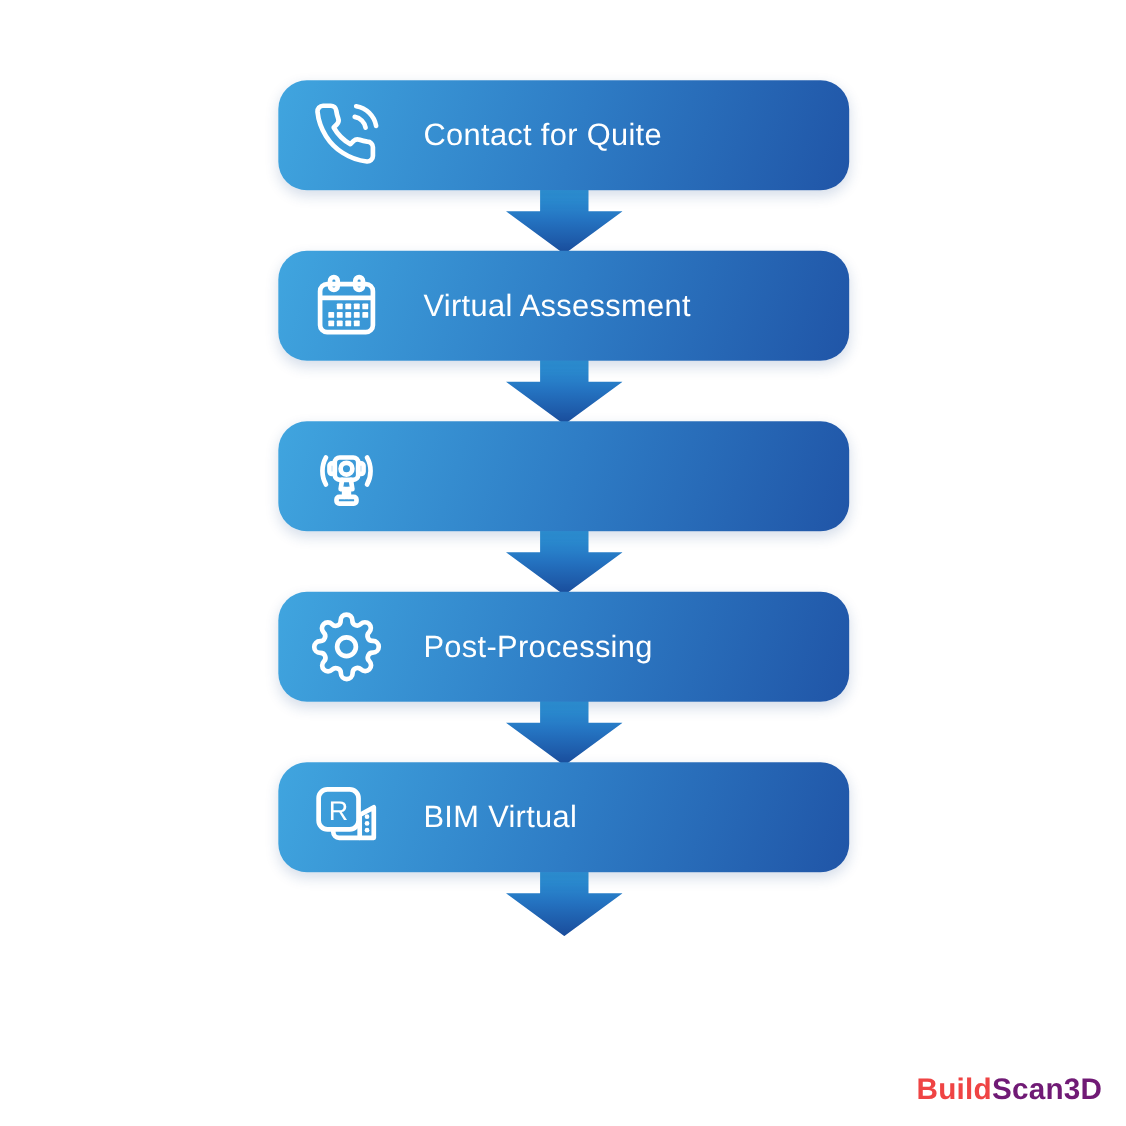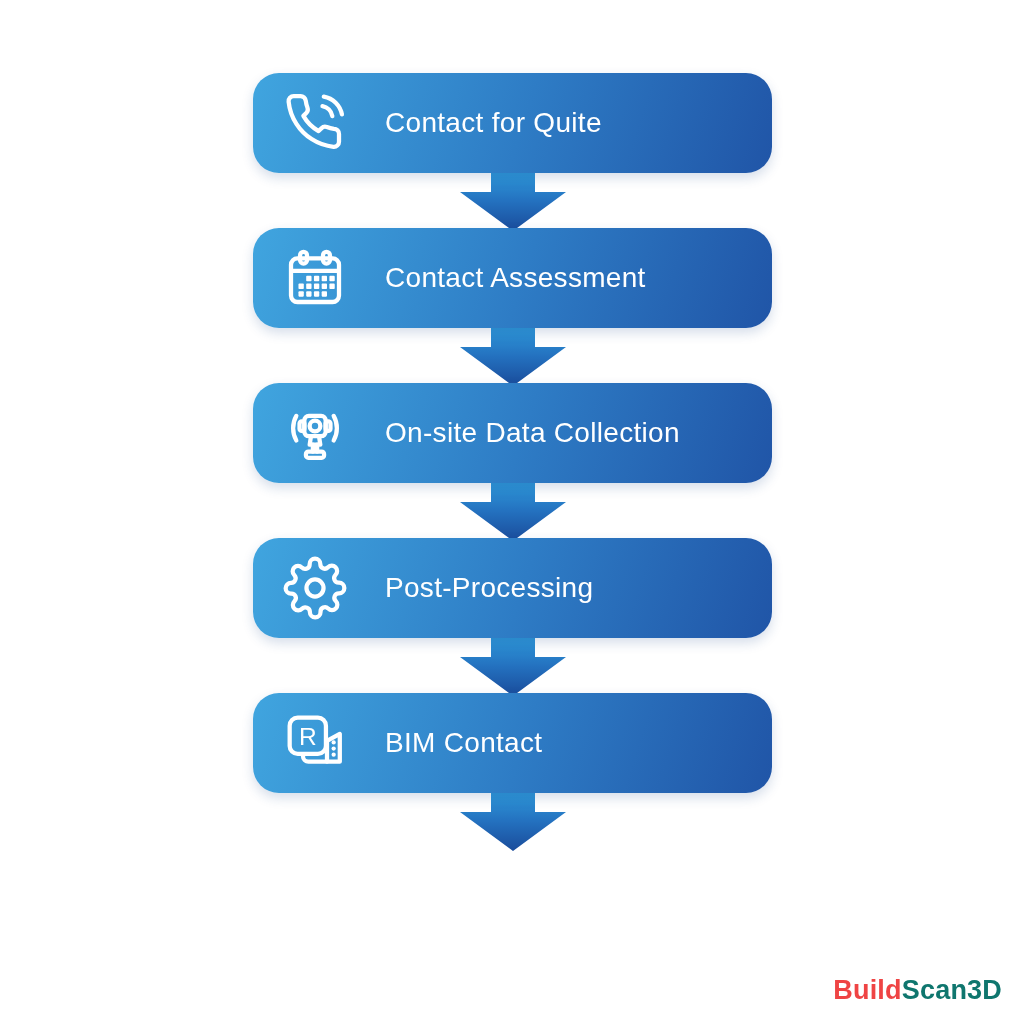--- a/index.html
+++ b/index.html
@@ -65,21 +65,21 @@
 
   .brand {
     position: absolute;
     right: 22px;
     bottom: 18px;
     font-size: 27px;
     font-weight: 700;
     letter-spacing: 0.2px;
   }
   .brand-dark { color: #ef4444; }
-  .brand-blue { color: #0f766e; }
+  .brand-blue { color: #701a75; }
 </style>
 </head>
 <body>
 
 <div class="canvas">
 
   <div class="flow">
 
     <div class="step">
       <span class="step-icon">
@@ -122,21 +122,21 @@
               <rect x="11.6" y="14.1" width="2" height="2" rx="0.3"></rect>
               <rect x="14.5" y="14.1" width="2" height="2" rx="0.3"></rect>
               <rect x="17.4" y="14.1" width="2" height="2" rx="0.3"></rect>
             <rect x="5.8" y="17" width="2" height="2" rx="0.3"></rect>
               <rect x="8.7" y="17" width="2" height="2" rx="0.3"></rect>
               <rect x="11.6" y="17" width="2" height="2" rx="0.3"></rect>
               <rect x="14.5" y="17" width="2" height="2" rx="0.3"></rect>
           </g>
         </svg>
       </span>
-      <span class="step-label">Contact Assessment</span>
+      <span class="step-label">Virtual Assessment</span>
     </div>
 
     <div class="gap">
       <svg viewBox="0 0 106 61">
         <polygon points="31,0 75,0 75,22 106,22 53,61 0,22 31,22" fill="url(#ag1)"></polygon>
       </svg>
     </div>
 
     <div class="step">
       <span class="step-icon">
@@ -145,21 +145,20 @@
           <path d="M19 5.6 C20.6 8.4 20.6 12 19 14.8"></path>
           <rect x="8" y="5.6" width="8" height="7.6" rx="1.7"></rect>
           <rect x="6.2" y="7.6" width="1.8" height="3.6" rx="0.8"></rect>
           <rect x="16" y="7.6" width="1.8" height="3.6" rx="0.8"></rect>
           <circle cx="12" cy="9.4" r="2"></circle>
           <path d="M10.5 13.2 L10 16.4 H14 L13.5 13.2"></path>
           <path d="M11.2 16.4 V19 M12.8 16.4 V19"></path>
           <rect x="8.6" y="19" width="6.8" height="2.3" rx="0.9"></rect>
         </svg>
       </span>
-      <span class="step-label">On-site Data Collection</span>
     </div>
 
     <div class="gap">
       <svg viewBox="0 0 106 61">
         <polygon points="31,0 75,0 75,22 106,22 53,61 0,22 31,22" fill="url(#ag1)"></polygon>
       </svg>
     </div>
 
     <div class="step">
       <span class="step-icon">
@@ -184,21 +183,21 @@
           <path d="M16.5 19 v-7.8 l4.8 -2.6 v10.4 z"></path>
           <g fill="#ffffff" stroke="none">
             <circle cx="19" cy="11.8" r="0.8"></circle>
               <circle cx="19" cy="14.1" r="0.8"></circle>
               <circle cx="19" cy="16.4" r="0.8"></circle>
           </g>
           <rect x="2.5" y="2.5" width="13.6" height="13.6" rx="3"></rect>
           <text x="9.3" y="12.9" text-anchor="middle" stroke="none" fill="#ffffff" font-family="Liberation Sans, sans-serif" font-size="9.2" font-weight="400">R</text>
         </svg>
       </span>
-      <span class="step-label">BIM Contact</span>
+      <span class="step-label">BIM Virtual</span>
     </div>
 
     <div class="gap">
       <svg viewBox="0 0 106 61">
         <polygon points="31,0 75,0 75,22 106,22 53,61 0,22 31,22" fill="url(#ag1)"></polygon>
       </svg>
     </div>
 
 
   </div>

